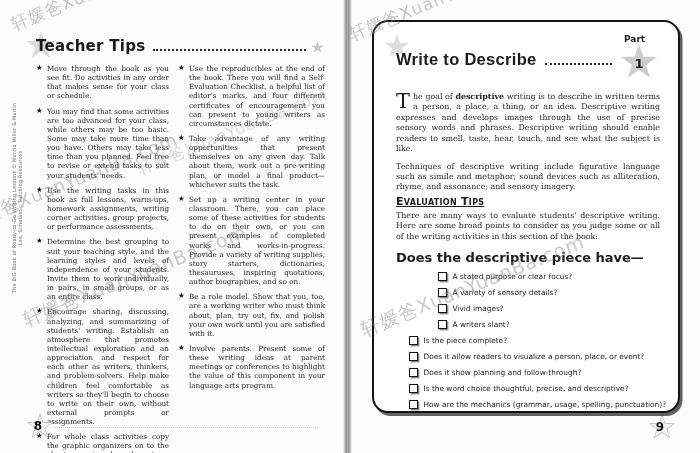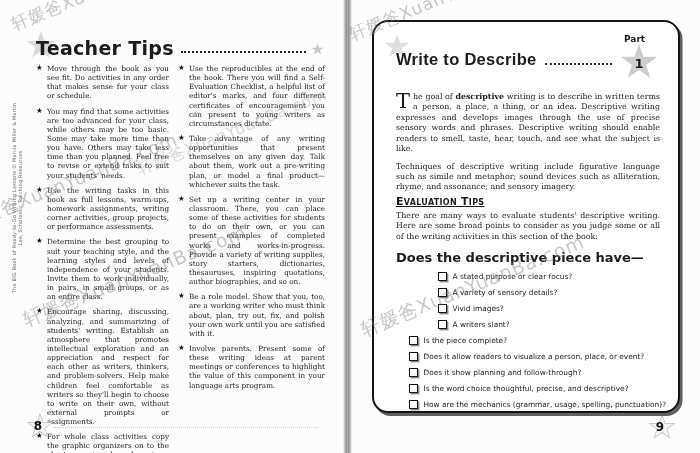--- a/index.html
+++ b/index.html
@@ -21,21 +21,21 @@
   .spine-text{position:absolute;left:-83px;top:192px;width:200px;text-align:center;
               transform:rotate(-90deg);font-family:"DejaVu Sans", sans-serif;
               font-size:5px;color:#6a6a6a;letter-spacing:0.2px;z-index:2;}
   
   .star5{clip-path:polygon(50% 0%,61.8% 34.5%,98% 34.5%,68.7% 56.5%,79.4% 91%,50% 70%,20.6% 91%,31.3% 56.5%,2% 34.5%,38.2% 34.5%);}
   
   .left-page{position:absolute;left:0;top:0;width:345px;height:453px;z-index:2;}
   .lp-header{position:absolute;left:36px;top:37px;width:288px;display:flex;align-items:center;}
   .lp-title-star{position:absolute;left:-10px;top:-6px;width:30px;height:29px;background:#d9d9d9;z-index:0;}
   .lp-title{position:relative;z-index:1;font-family:"DejaVu Sans", sans-serif;font-weight:bold;
-            font-size:19px;letter-spacing:0.3px;}
+            font-size:15px;letter-spacing:0.3px;}
   .leader{flex:1;border-bottom:2px dotted #2c2c2c;height:2px;margin:6px 5px 0 7px;}
   .leader-star{width:13px;height:12px;background:#c7c7c7;flex:none;margin-top:3px;}
   .lp-columns{position:absolute;left:36px;top:64px;width:289px;display:flex;gap:9px;
               font-size:7.2px;line-height:1.27;text-align:justify;}
   .lp-col1{flex:0 0 133px;}
   .lp-col2{flex:1;}
   .bullet{position:relative;padding-left:11px;margin-bottom:6px;}
   .bullet .star-ic{position:absolute;left:0;top:0;font-size:7.5px;line-height:1;color:#111;font-family:"DejaVu Sans", sans-serif;}
   .lp-footer-line{position:absolute;left:54px;top:427px;width:264px;border-top:1px dotted #cdcdcd;}
   

